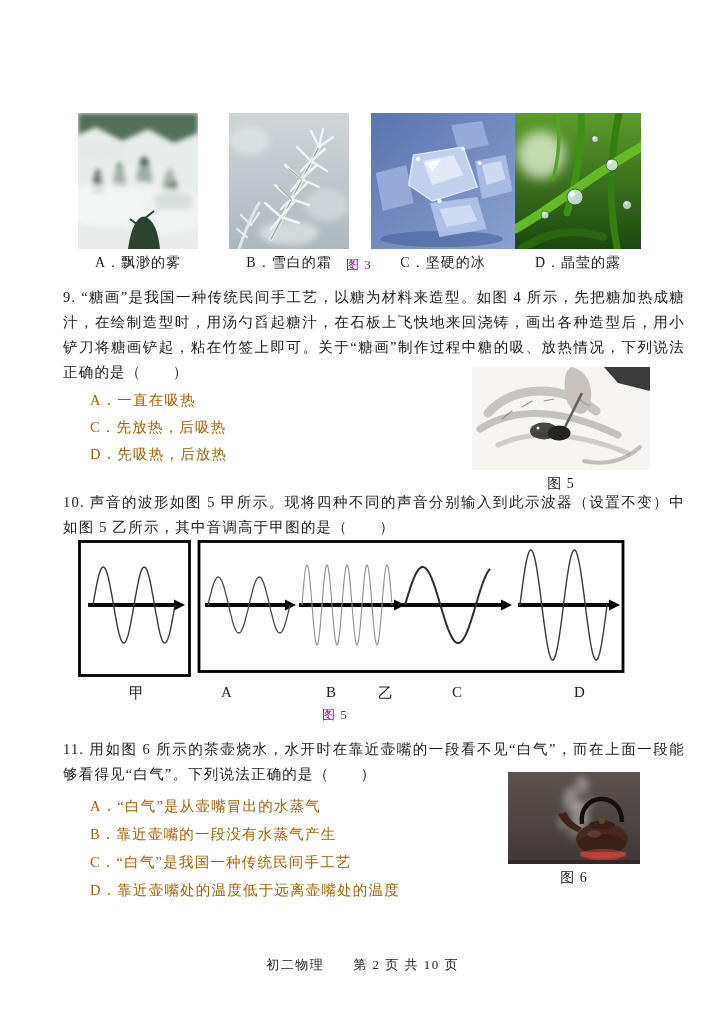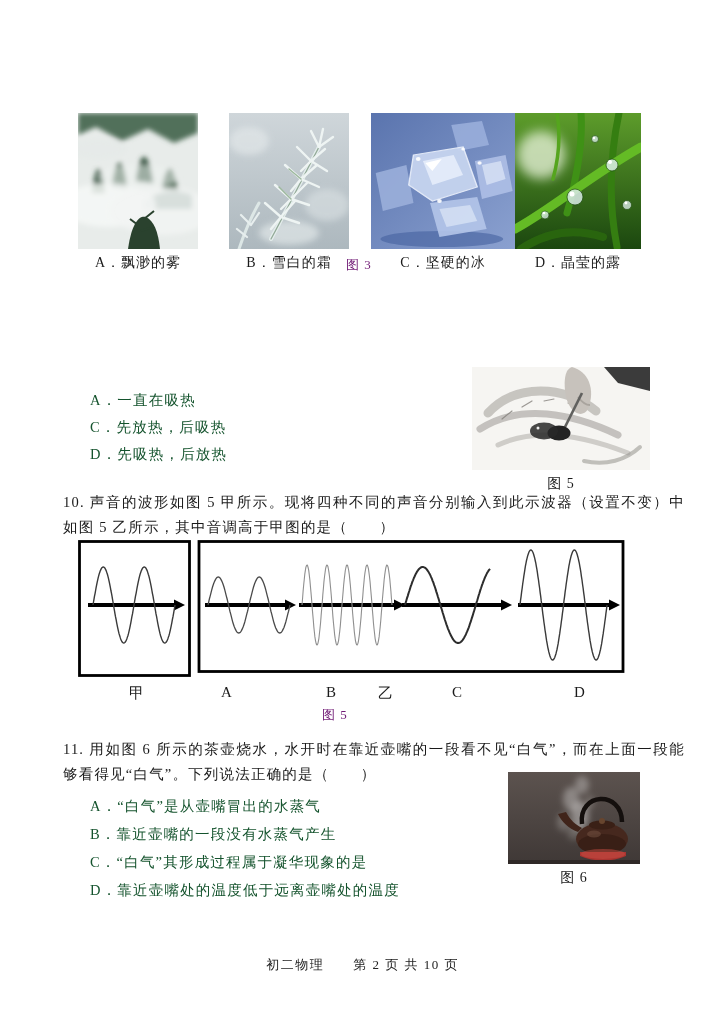--- a/index.html
+++ b/index.html
@@ -6,21 +6,21 @@
   html,body { background:#ffffff; }
   .page {
     position:relative; width:725px; height:1024px; background:#fff;
     font-family:"Liberation Serif","DejaVu Serif",serif; color:#151515;
     overflow:hidden;
   }
   .stem {
     position:absolute; font-size:14.5px; line-height:25px;
     letter-spacing:1.2px; text-align:justify; color:#1a1a1a;
   }
-  .opts { position:absolute; font-size:14.5px; letter-spacing:1.2px; color:#14532d; }
+  .opts { position:absolute; font-size:14.5px; letter-spacing:1.2px; color:#a16207; }
   .opt  { display:block; }
   .photo { position:absolute; text-align:center; }
   .photo svg { display:block; width:100%; height:136px; }
   .photofig { position:absolute; text-align:center; }
   .photofig svg { display:block; }
   figcaption { font-size:14px; letter-spacing:1px; margin-top:5px; color:#1a1a1a; }
   .figlabel { position:absolute; font-size:13px; letter-spacing:1px; color:#701a75; }
   .wlabel   { position:absolute; top:684px; font-size:15px; color:#1a1a1a; }
   .wavewrap { position:absolute; left:78px; top:540px; }
   .footer {
@@ -153,20 +153,21 @@
         <circle cx="29" cy="100" r="1.3" fill="#fff"></circle>
           <circle cx="79" cy="25" r="1.2" fill="#fff"></circle>
         <circle cx="111" cy="90" r="1.4" fill="#fff"></circle>
       </g>
     </svg>
     <figcaption>D．晶莹的露</figcaption>
   </figure>
 
   <span class="figlabel" style="left:346px;top:256px">图 3</span>
 
+  <p class="stem" style="left:63px;top:285px;width:622px">9. “糖画”是我国一种传统民间手工艺，以糖为材料来造型。如图 4 所示，先把糖加热成糖汁，在绘制造型时，用汤勺舀起糖汁，在石板上飞快地来回浇铸，画出各种造型后，用小铲刀将糖画铲起，粘在竹签上即可。关于“糖画”制作过程中糖的吸、放热情况，下列说法正确的是（　　）</p>
 
   <div class="opts" style="left:90px;top:387px;line-height:27px">
     <span class="opt">A．一直在吸热</span>
     <span class="opt">C．先放热，后吸热</span>
     <span class="opt">D．先吸热，后放热</span>
   </div>
 
   <figure class="photofig" style="left:472px;top:367px;width:178px">
     <svg width="178" height="103" viewBox="0 0 178 103">
       <rect width="178" height="103" fill="#f6f5f2"></rect>
@@ -229,21 +230,21 @@
   <span class="wlabel" style="left:452px">C</span>
   <span class="wlabel" style="left:574px">D</span>
 
   <span class="figlabel" style="left:322px;top:706px">图 5</span>
 
   <p class="stem" style="left:63px;top:737px;width:622px">11. 用如图 6 所示的茶壶烧水，水开时在靠近壶嘴的一段看不见“白气”，而在上面一段能够看得见“白气”。下列说法正确的是（　　）</p>
 
   <div class="opts" style="left:90px;top:792px;line-height:28px">
     <span class="opt">A．“白气”是从壶嘴冒出的水蒸气</span>
     <span class="opt">B．靠近壶嘴的一段没有水蒸气产生</span>
-    <span class="opt">C．“白气”其形成过程属于凝华现象的是</span>
+    <span class="opt">C．“白气”是我国一种传统民间手工艺</span>
     <span class="opt">D．靠近壶嘴处的温度低于远离壶嘴处的温度</span>
   </div>
 
   <figure class="photofig" style="left:508px;top:772px;width:132px">
     <svg width="132" height="92" viewBox="0 0 132 92">
       <defs>
         <linearGradient id="g-pot" x1="0" y1="0" x2="0" y2="1">
           <stop offset="0" stop-color="#5c534f"></stop>
             <stop offset="1" stop-color="#3f3836"></stop>
         </linearGradient>

